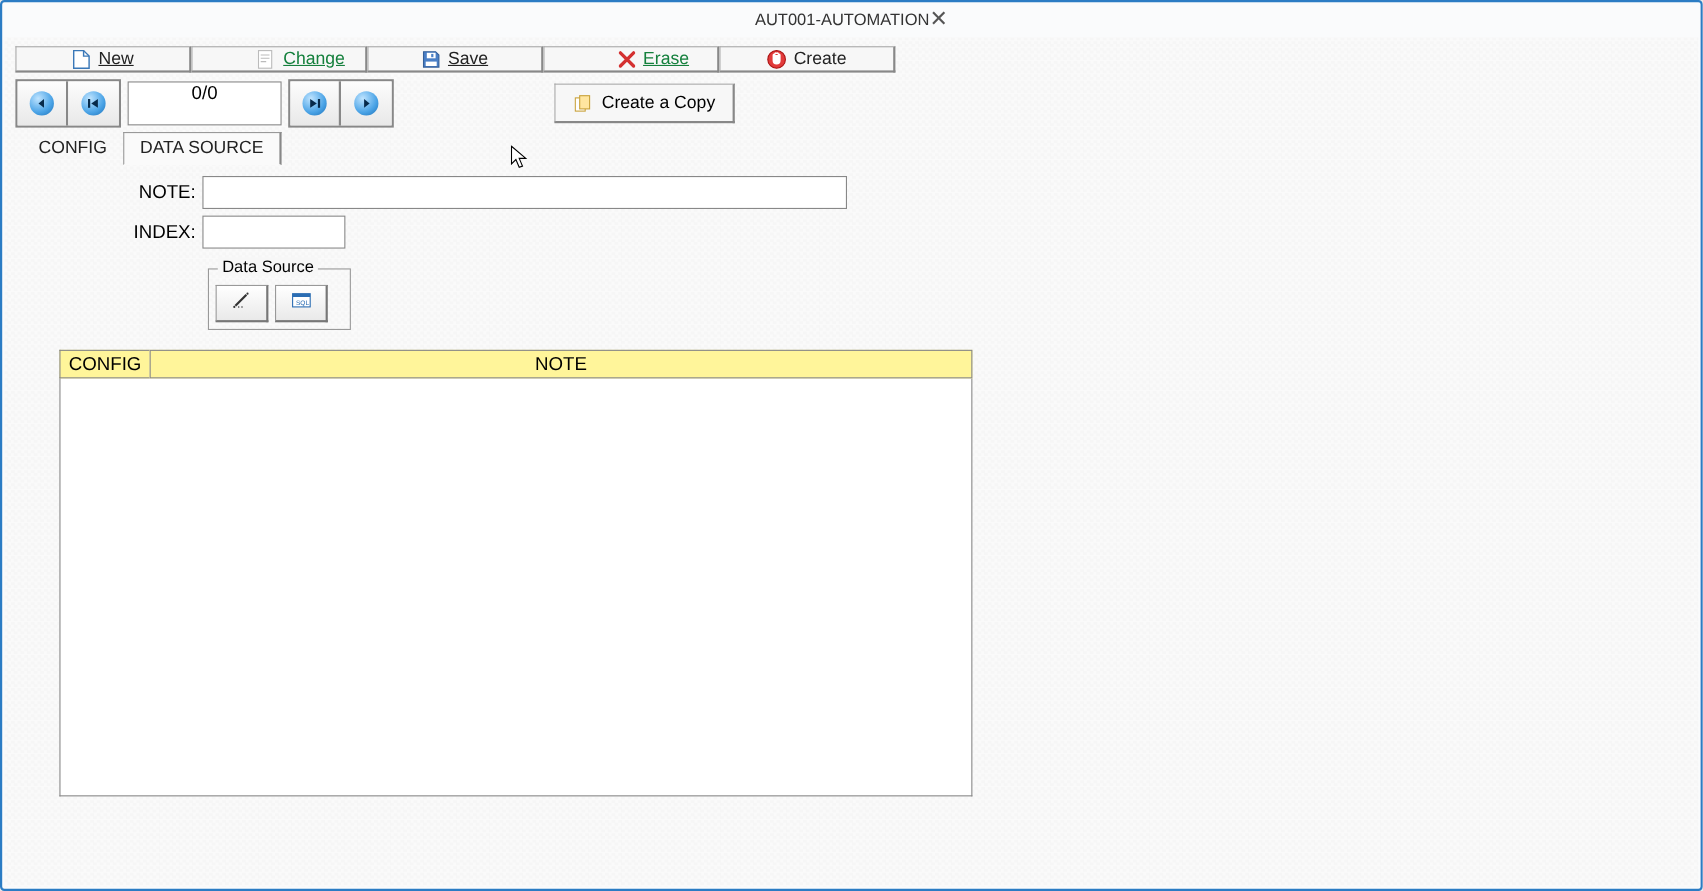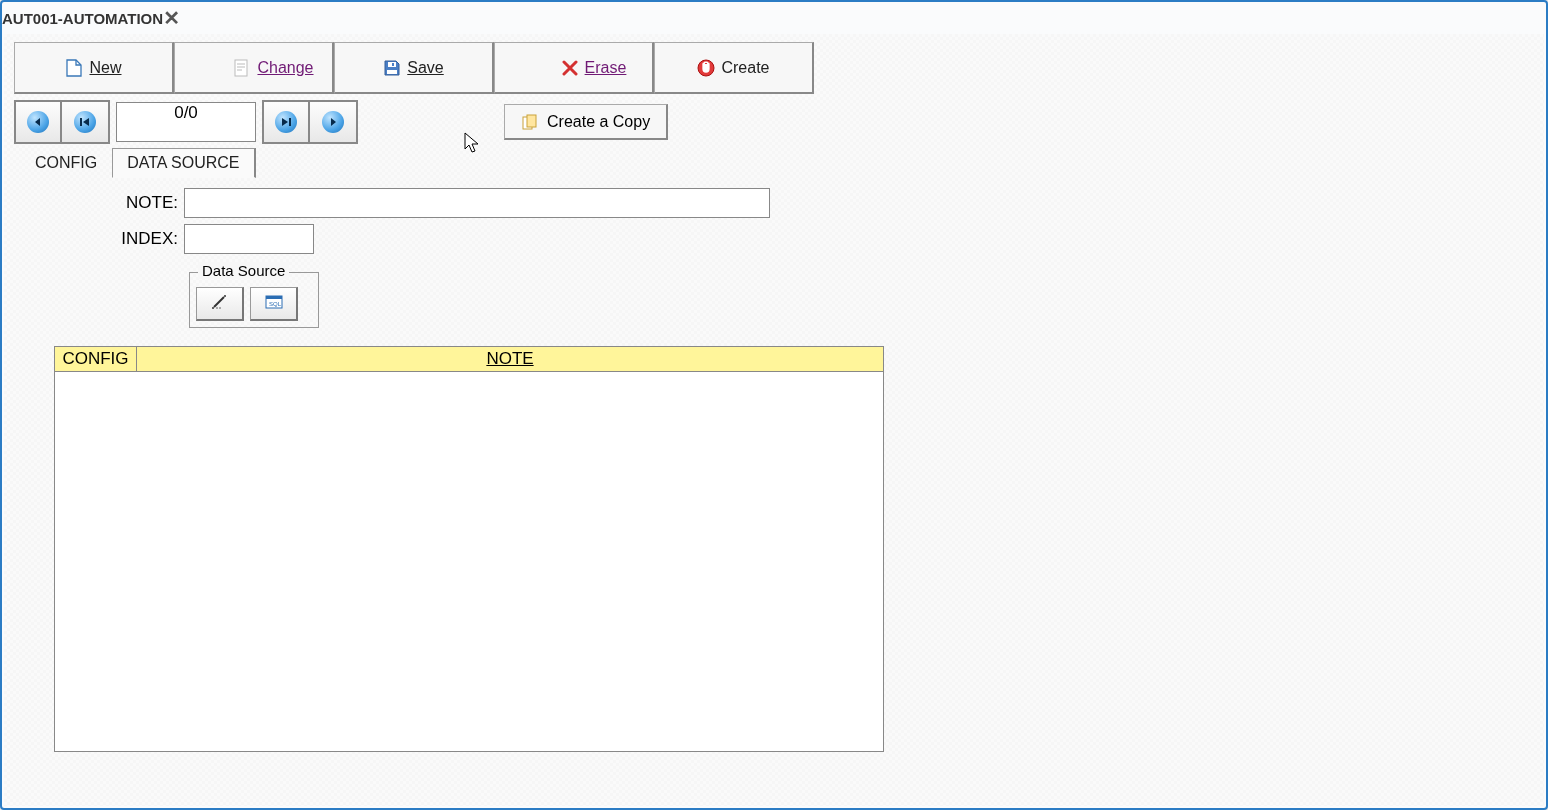--- a/index.html
+++ b/index.html
@@ -2,38 +2,38 @@
 <html><head>
 <meta charset="utf-8">
 <style>
   * { box-sizing: border-box; font-family: "Segoe UI", Tahoma, sans-serif; }
   html,body { margin:0; padding:0; width:1548px; height:810px; background:#e8e8e8; }
   .window {
     position:relative; width:1548px; height:810px;
     background:#fafbfc; border:2px solid #2b7cc4; border-radius:4px;
   }
   .titlebar {
-    height:32px; display:flex; align-items:center; justify-content:flex-start;
-    padding:0 0; font-size:15px; color:#333;font-weight:bold;
+    height:32px; display:flex; align-items:center; justify-content:center;
+    padding:0 0; font-size:15px; color:#333;
   }
   .close-x { font-size:20px; color:#555; cursor:pointer; line-height:1; }
   .content {
     position:absolute; left:2px; right:2px; top:32px; bottom:2px;
     background: repeating-conic-gradient(#f6f6f6 0% 25%, #fafafa 0% 50%) 0 0/6px 6px;
     padding:8px 10px;
   }
   
   .toolbar { display:flex; gap:0; margin-bottom:6px; }
   .tbtn {
-    width:160px; height:52px; background:#f7f7f7;
+    width:160px; height:24px; background:#f7f7f7;
     border:1px solid #aaa; border-right:2px solid #888; border-bottom:2px solid #888;
     display:flex; align-items:center; justify-content:center; gap:6px;
     font-size:16px; color:#222; cursor:pointer;
   }
-  .tbtn.disabled { color:#701a75;padding-left:40px; }
+  .tbtn.disabled { color:#15803d;padding-left:40px; }
   .tbtn .under { text-decoration:underline; }
   .ico { width:18px; height:18px; display:inline-flex; align-items:center; justify-content:center; }
   
   .navrow { display:flex; align-items:center; gap:6px; margin-bottom:4px; }
   .navgrp { display:flex; border:2px solid #888; }
   .navbtn {
     width:46px; height:40px; background:linear-gradient(#fdfdfd,#e8e8e8);
     border-right:2px solid #888; display:flex; align-items:center; justify-content:center;
     cursor:pointer;
   }
@@ -83,21 +83,21 @@
     display:flex; align-items:center; justify-content:center; cursor:pointer;
   }
   
   .gridwrap { margin:18px 0 0 40px; width:830px; }
   .ghead { display:flex; }
   .gh {
     background:#fff59a; border:1px solid #888; height:26px;
     display:flex; align-items:center; justify-content:center; font-size:17px;
   }
   .gh1 { width:82px; border-right:none; }
-  .gh2 { flex:1;text-decoration:underline; }
+  .gh2 { flex:1; }
   .gbody { height:380px; background:#fff; border:1px solid #888; border-top:none; }
   .cursor { position:absolute; left:460px; top:98px; pointer-events:none; }
 </style>
 </head>
 <body>
 
 <div class="window">
   <div class="titlebar">
     <span>AUT001-AUTOMATION</span>
     <span class="close-x">✕</span>

